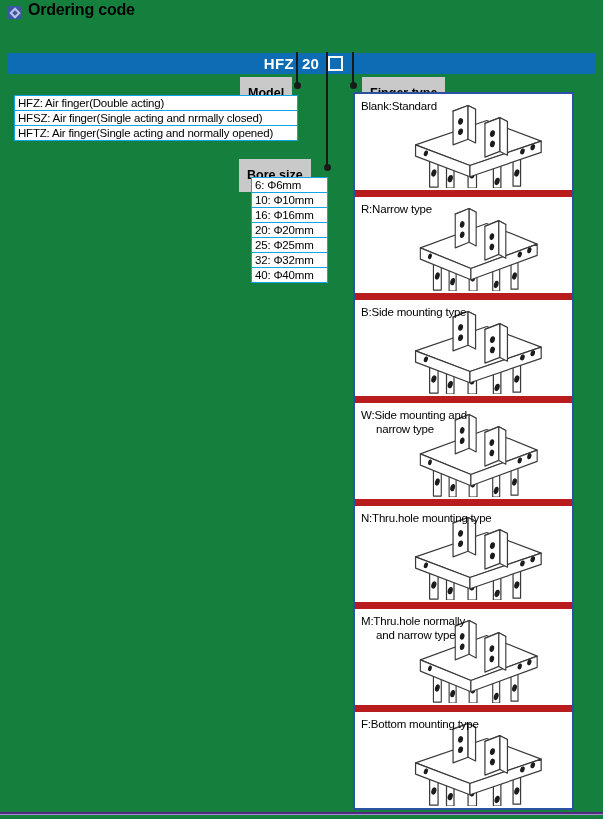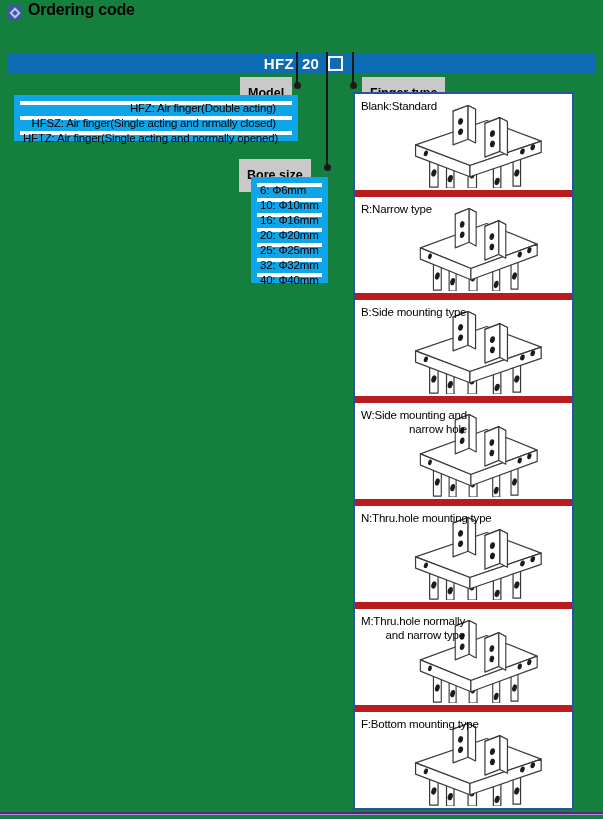--- a/index.html
+++ b/index.html
@@ -40,38 +40,38 @@
   .vline{position:absolute;width:2px;background:#1a1a1a;}
   .dot{position:absolute;width:7px;height:7px;border-radius:50%;background:#1a1a1a;}
   
   .sec-label{
     position:absolute;background:#c9c9c9;color:#000;font-weight:bold;font-size:12.5px;
     line-height:17px;height:17px;padding:8px 8px;white-space:nowrap;
   }
   
   .mini-table{position:absolute;}
   .mini-row{
-    box-sizing:border-box;height:16px;border:6px solid #0ea5e9;margin-top:-1px;
+    box-sizing:border-box;height:16px;border:1px solid #0ea5e9;margin-top:-1px;
     font-size:11.5px;line-height:13.5px;padding:1px 16px 0 3px;letter-spacing:-0.2px;
-    white-space:nowrap;background:#fff;color:#000;text-align:right;
+    white-space:nowrap;background:#fff;color:#000;
   }
   .mini-row:first-child{margin-top:0;}
   
   .finger-table{
     position:absolute;left:353px;top:92px;width:221px;height:718px;
     border:2px solid #2a52a3;box-sizing:border-box;background:#fff;
     display:flex;flex-direction:column;
   }
   .finger-row{
     flex:1;position:relative;border-top:7px solid #b91c1c;overflow:hidden;
   }
   .finger-row:first-child{border-top:none;}
   .finger-row-label{
     position:absolute;left:6px;top:5px;font-size:11.5px;line-height:14px;
-    letter-spacing:-0.2px;color:#000;z-index:2;text-align:right;
+    letter-spacing:-0.2px;color:#000;z-index:2;
   }
   .finger-row-label .l2{display:block;padding-left:15px;}
   .cell-art{
     position:absolute;right:5px;bottom:2px;width:166px;height:90px;z-index:1;
   }
   .narrow .cell-art{transform:scaleX(0.93);transform-origin:center bottom;}
   
   .footer-rule{position:absolute;left:0;top:812px;width:603px;height:2px;background:#4f2a7d;}
   .footer-rule-light{position:absolute;left:0;top:814px;width:603px;height:1px;background:#a98fd0;}
 </style>
@@ -182,21 +182,21 @@
     </div>
 
     <div class="finger-row">
       <div class="finger-row-label"><span>B:Side mounting type</span><span class="l2"></span></div>
       <svg class="cell-art">
           <use href="#gripper"></use>
         </svg>
     </div>
 
     <div class="finger-row narrow">
-      <div class="finger-row-label"><span>W:Side mounting and</span><span class="l2">narrow hole</span></div>
+      <div class="finger-row-label"><span>W:Side mounting and</span><span class="l2">narrow type</span></div>
       <svg class="cell-art">
           <use href="#gripper"></use>
         </svg>
     </div>
 
     <div class="finger-row">
       <div class="finger-row-label"><span>N:Thru.hole mounting type</span><span class="l2"></span></div>
       <svg class="cell-art">
           <use href="#gripper"></use>
         </svg>

